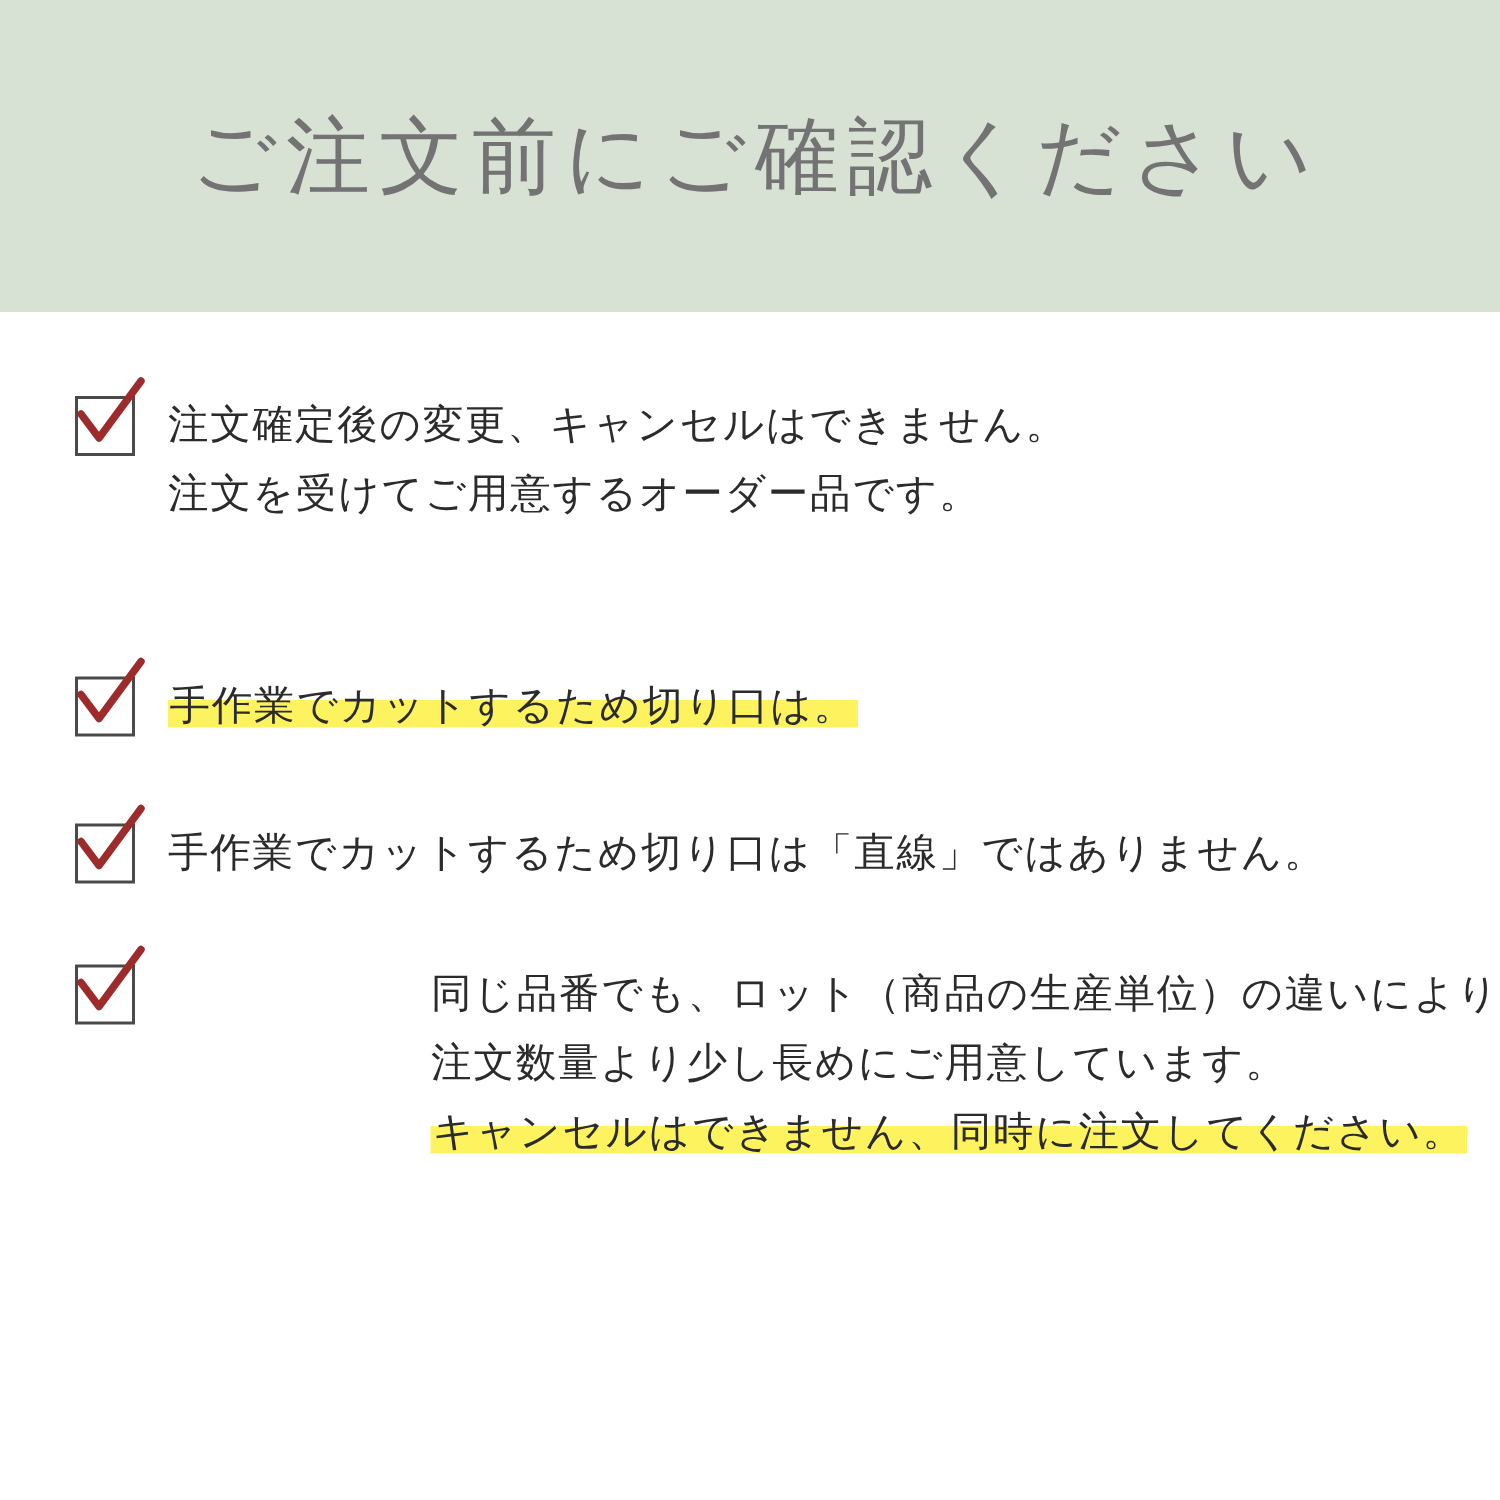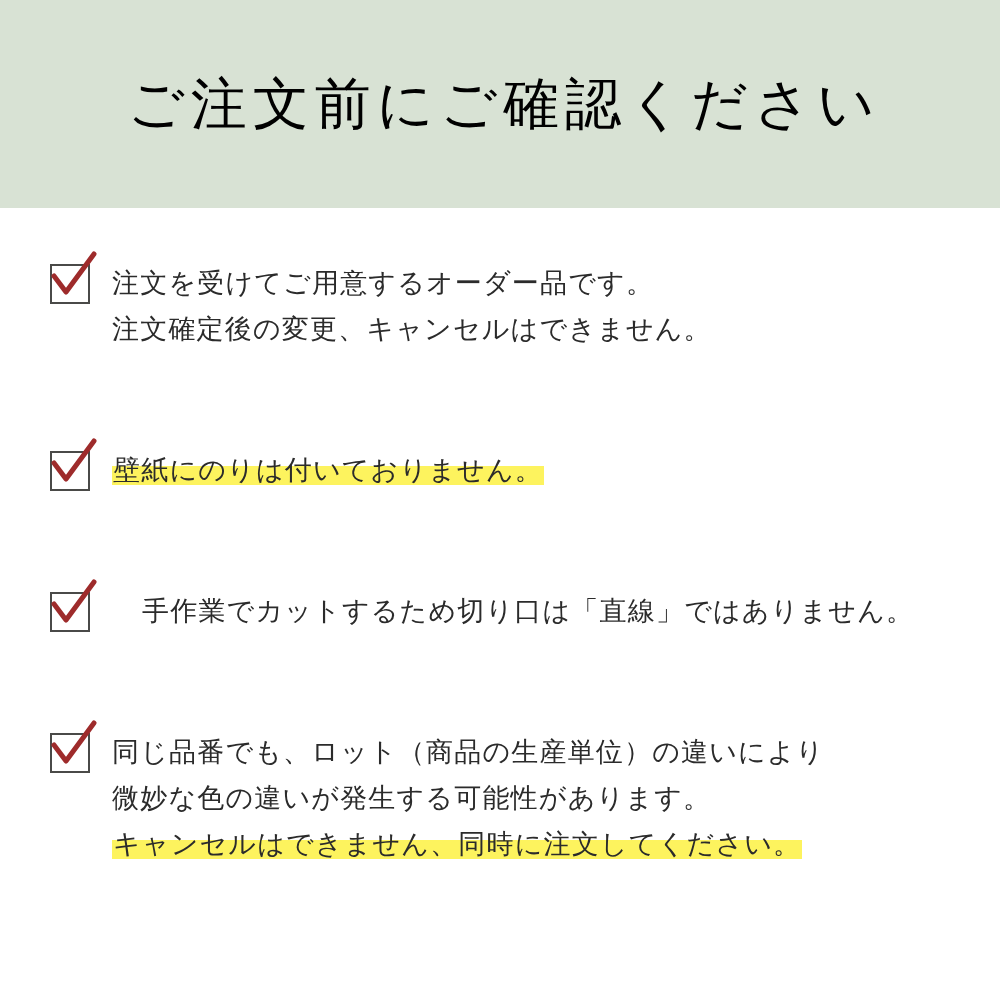--- a/index.html
+++ b/index.html
@@ -25,41 +25,41 @@
     height: 208px;
     background: #d8e2d4;
     display: flex;
     align-items: center;
     justify-content: center;
     box-sizing: border-box;
   }
   .header-title {
     font-size: 56px;
     letter-spacing: 6px;
-    color: #000000;
+    color: #737373;
     font-weight: 400;
     white-space: nowrap;
     line-height: 1.1;
     padding-left: 8px;
   }
   .list {
     padding: 0;
     margin: 0;
     box-sizing: border-box;
   }
   .item {
     display: flex;
     align-items: flex-start;
     box-sizing: border-box;
     padding-left: 50px;
   }
   .item-1 { margin-top: 52px; }
   .item-2 { margin-top: 95px; }
-  .item-3 { margin-top: 95px; gap: 30px; }
-  .item-4 { margin-top: 95px; }
+  .item-3 { margin-top: 52px; }
+  .item-4 { margin-top: 48px; justify-content: space-between; }
 
   .checkbox {
     position: relative;
     width: 40px;
     height: 40px;
     flex: 0 0 40px;
     border: 2px solid #4a4a48;
     box-sizing: border-box;
     margin-top: 4px;
     margin-right: 22px;
@@ -98,33 +98,33 @@
 
   <div class="list">
 
     <div class="item item-1">
       <span class="checkbox">
         <svg viewBox="0 0 56 56" aria-hidden="true">
           <path d="M8 26 L20 42 L48 4" fill="none" stroke="#9e2b2b" stroke-width="5" stroke-linecap="round" stroke-linejoin="round"></path>
         </svg>
       </span>
       <span class="lines">
+        <div class="line">注文確定後の変更、キャンセルはできません。</div>
         <div class="line">注文を受けてご用意するオーダー品です。</div>
-        <div class="line">注文確定後の変更、キャンセルはできません。</div>
       </span>
     </div>
 
     <div class="item item-2">
       <span class="checkbox">
         <svg viewBox="0 0 56 56" aria-hidden="true">
           <path d="M8 26 L20 42 L48 4" fill="none" stroke="#9e2b2b" stroke-width="5" stroke-linecap="round" stroke-linejoin="round"></path>
         </svg>
       </span>
       <span class="lines">
-        <div class="line"><span class="hl">壁紙にのりは付いておりません。</span></div>
+        <div class="line"><span class="hl">手作業でカットするため切り口は。</span></div>
       </span>
     </div>
 
     <div class="item item-3">
       <span class="checkbox">
         <svg viewBox="0 0 56 56" aria-hidden="true">
           <path d="M8 26 L20 42 L48 4" fill="none" stroke="#9e2b2b" stroke-width="5" stroke-linecap="round" stroke-linejoin="round"></path>
         </svg>
       </span>
       <span class="lines">
@@ -133,19 +133,19 @@
     </div>
 
     <div class="item item-4">
       <span class="checkbox">
         <svg viewBox="0 0 56 56" aria-hidden="true">
           <path d="M8 26 L20 42 L48 4" fill="none" stroke="#9e2b2b" stroke-width="5" stroke-linecap="round" stroke-linejoin="round"></path>
         </svg>
       </span>
       <span class="lines">
         <div class="line">同じ品番でも、ロット（商品の生産単位）の違いにより</div>
-        <div class="line">微妙な色の違いが発生する可能性があります。</div>
+        <div class="line">注文数量より少し長めにご用意しています。</div>
         <div class="line"><span class="hl">キャンセルはできません、同時に注文してください。</span></div>
       </span>
     </div>
 
   </div>
 </div>
 
 </body></html>

